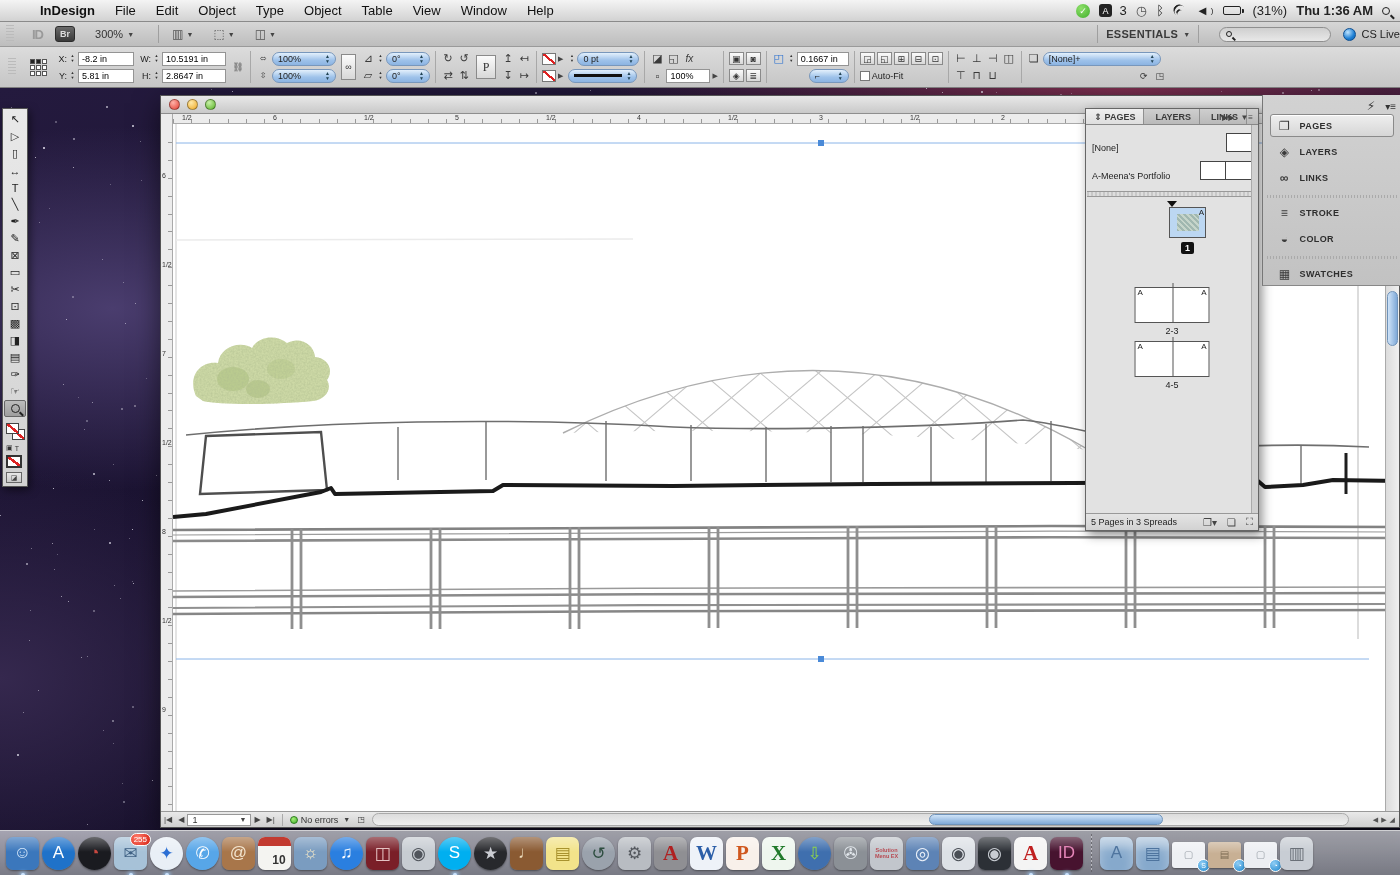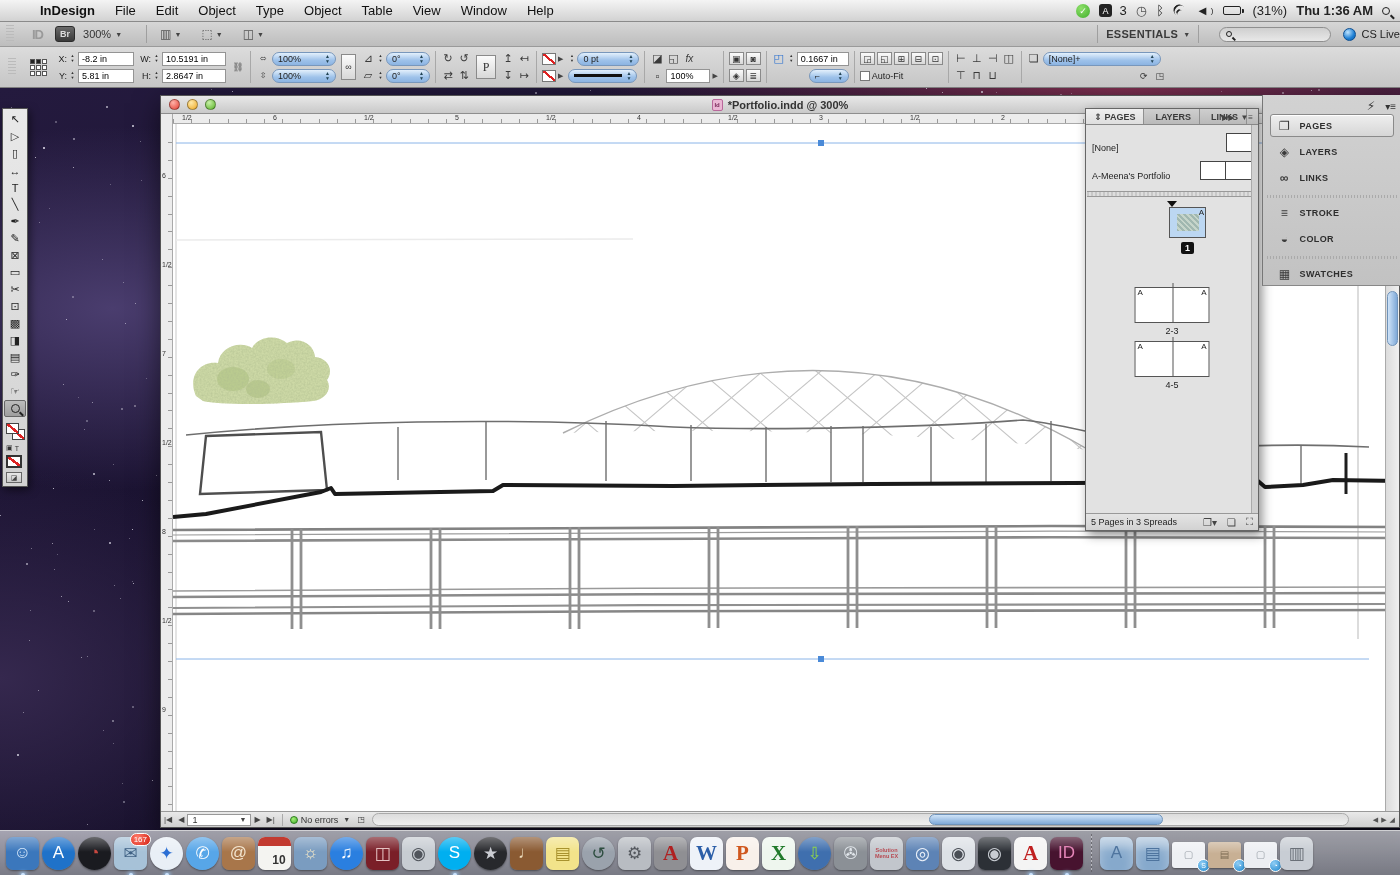--- a/index.html
+++ b/index.html
@@ -41,21 +41,21 @@
   .mag { display:inline-block; width:8px; height:8px; border:1.6px solid #222; border-radius:50%; position:relative; }
   .mag::after { content:""; position:absolute; width:5px; height:1.6px; background:#222; left:7px; top:8px; transform:rotate(45deg); }
   .clocktxt { font-weight:bold; }
 
   
   .appbar { position:absolute; left:0; top:22px; width:1400px; height:25px; z-index:9;
     background:linear-gradient(#d6d6d6,#bdbdbd); border-bottom:1px solid #9a9a9a;
     display:flex; align-items:center; font-size:11px; color:#333; }
   .grip { width:8px; height:18px; margin:0 6px; background:repeating-linear-gradient(#bbb 0 1px,transparent 1px 3px); }
   .idlogo { color:#9a9a9a; font-weight:bold; font-size:13px; letter-spacing:-1px; padding:0 12px; }
-  .brbtn { background:linear-gradient(#6a6a6a,#3a3a3a); color:#ddd; font-size:9px; font-weight:bold; border:1px solid #2c2c2c; border-radius:3px; padding:2px 4px; margin-right:2px; }
+  .brbtn { background:linear-gradient(#6a6a6a,#3a3a3a); color:#ddd; font-size:9px; font-weight:bold; border:1px solid #2c2c2c; border-radius:3px; padding:2px 4px; margin-right:14px; }
   .zoomcombo { display:flex; align-items:center; gap:4px; padding:2px 6px; margin-right:10px; }
   .dd { font-size:7px; color:#444; }
   .abtn { display:flex; align-items:center; gap:3px; padding:2px 5px; margin-right:10px; }
   .abtn .ic { font-size:12px; color:#555; }
   .vdiv { width:1px; height:18px; background:#9f9f9f; margin:0 8px; }
   .appbar-right { margin-left:auto; display:flex; align-items:center; }
   .workspace { font-weight:bold; font-size:11px; color:#3a3a3a; letter-spacing:.3px; display:flex; gap:5px; align-items:center; }
   .searchbox { width:112px; height:15px; background:linear-gradient(#cfcfcf,#e8e8e8); border:1px solid #8f8f8f; border-radius:8px; display:flex; align-items:center; padding:0 6px; gap:4px; margin:0 12px; }
   .searchbox .mag { width:6px; height:6px; border-width:1.3px; }
   .searchbox .mag::after { width:4px; left:5px; top:6px; }
@@ -585,24 +585,20 @@
     </div>
   </div>
 
   <div class="window">
     <div class="titlebar">
       <div class="lights">
         <span class="light r"></span>
         <span class="light y"></span>
         <span class="light g"></span>
       </div>
-      <div class="title">
-        <span class="docicon">Id</span>
-        <span>*Portfolio.indd @ 300%</span>
-      </div>
     </div>
     <div class="ruler-corner"></div>
     <div class="ruler-top" id="rulerTop">
         <span style="left: 9px;">1/2</span>
         <span style="left: 100px;">6</span>
         <span style="left: 191px;">1/2</span>
         <span style="left: 282px;">5</span>
         <span style="left: 373px;">1/2</span>
         <span style="left: 464px;">4</span>
         <span style="left: 555px;">1/2</span>
@@ -970,21 +966,21 @@
 
         </div>
 
         <div class="di" data-app="dashboard" data-shape="circle" style="background: linear-gradient(rgba(255, 255, 255, 0.35), rgba(255, 255, 255, 0) 45%), linear-gradient(rgb(26, 27, 32), rgb(26, 27, 32)); color: rgb(200, 72, 64);">
           <span>◔</span>
 
         </div>
 
         <div class="di" data-app="mail" data-running="true" style="background: linear-gradient(rgba(255, 255, 255, 0.35), rgba(255, 255, 255, 0) 45%), linear-gradient(rgb(167, 194, 216), rgb(167, 194, 216)); color: rgb(63, 97, 132);">
           <span>✉</span>
-          <span class="badge">167</span>
+          <span class="badge">255</span>
         </div>
 
         <div class="di" data-app="safari" data-shape="circle" data-running="true" style="background: linear-gradient(rgba(255, 255, 255, 0.35), rgba(255, 255, 255, 0) 45%), linear-gradient(rgb(233, 239, 246), rgb(233, 239, 246)); color: rgb(43, 111, 212);">
           <span>✦</span>
 
         </div>
 
         <div class="di" data-app="ichat" data-shape="circle" style="background: linear-gradient(rgba(255, 255, 255, 0.35), rgba(255, 255, 255, 0) 45%), linear-gradient(rgb(87, 166, 232), rgb(87, 166, 232)); color: rgb(255, 255, 255);">
           <span>✆</span>
 

